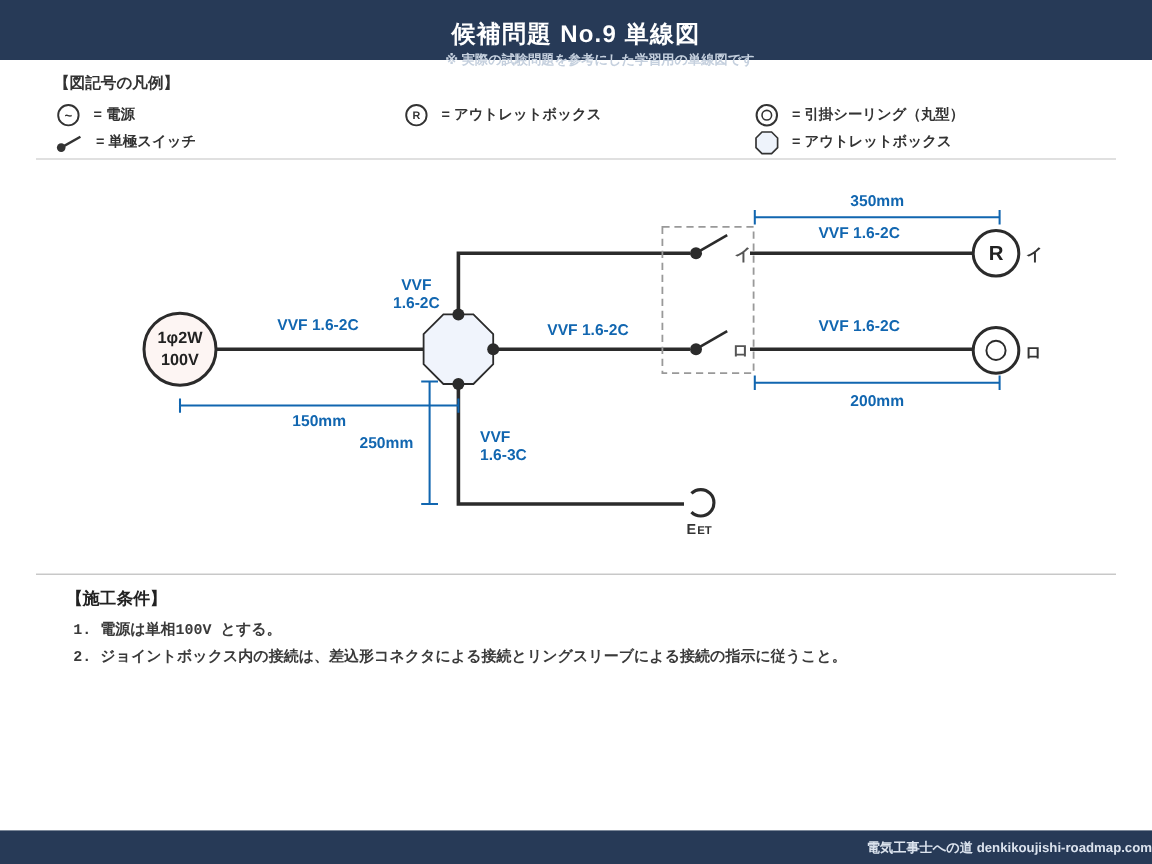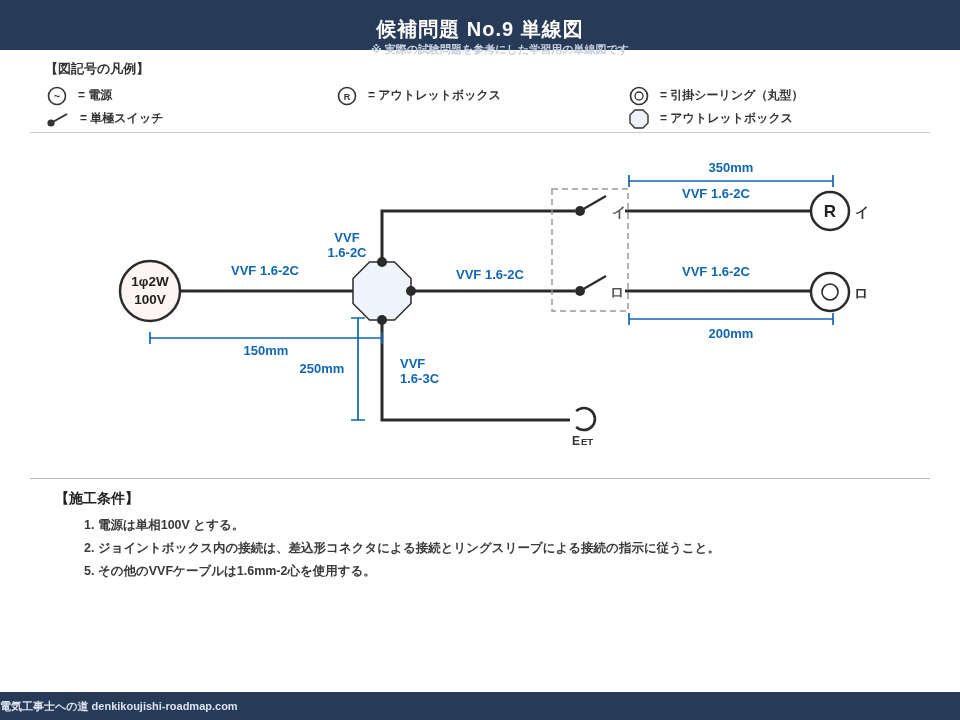--- a/index.html
+++ b/index.html
@@ -22,28 +22,28 @@
   .legend-label{font-size:12px;font-weight:700;color:#333;}
   .legend .divider{position:absolute;left:30px;right:30px;bottom:0;border-bottom:1px solid #ccc;}
 
   
   .diagram{height:345px;position:relative;}
   svg text{user-select:none;}
   .blue-label{fill:#1166b0;font-weight:700;font-size:13px;}
   .dim-label{fill:#1166b0;font-weight:700;font-size:13px;}
 
   
-  .conditions{height:214px;box-sizing:border-box;position:relative;padding:12px 20px 0 55px;}
+  .conditions{height:214px;box-sizing:border-box;position:relative;padding:12px 20px 0 55px;font-family:Liberation Mono, monospace;}
   .conditions .divider{position:absolute;left:30px;right:30px;top:0;border-top:1px solid #bbb;}
   .cond-heading{font-size:14px;font-weight:700;color:#222;margin-bottom:9px;}
-  .cond-item{font-size:12.5px;font-weight:700;color:#3a3a3a;margin-left:29px;line-height:16px;margin-bottom:7px;}
+  .cond-item{font-size:12.5px;font-weight:700;color:#3a3a3a;margin-left:6px;line-height:16px;margin-bottom:7px;}
 
   
   .footer{height:28px;background:#273a57;color:#dbe3ee;font-size:11px;font-weight:600;
-    display:flex;align-items:center;justify-content:flex-start;}
+    display:flex;align-items:center;justify-content:flex-end;}
 </style>
 </head>
 <body>
 
 <div class="page">
 
   <div class="header">
     <div class="title">候補問題 No.9  単線図</div>
     <div class="subtitle">※ 実際の試験問題を参考にした学習用の単線図です</div>
   </div>
@@ -162,20 +162,19 @@
       <text x="322" y="240" text-anchor="middle" class="dim-label">250mm</text>
 
     </svg>
   </div>
 
   <div class="conditions">
     <div class="divider"></div>
     <div class="cond-heading">【施工条件】</div>
     <div class="cond-item">1. 電源は単相100V とする。</div>
     <div class="cond-item">2. ジョイントボックス内の接続は、差込形コネクタによる接続とリングスリーブによる接続の指示に従うこと。</div>
-    <div class="cond-item">5. その他のVVFケーブルは1.6mm-2心を使用する。</div>
   </div>
 
   <div class="footer">
     <span>電気工事士への道  denkikoujishi-roadmap.com</span>
   </div>
 
 </div>
 
 </body></html>

